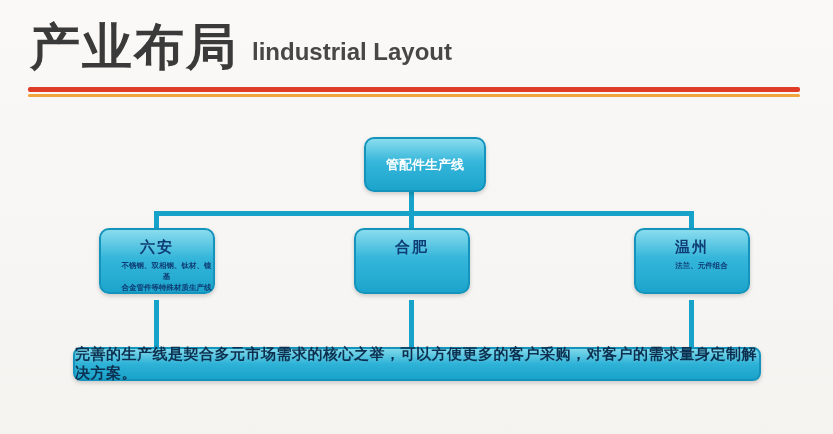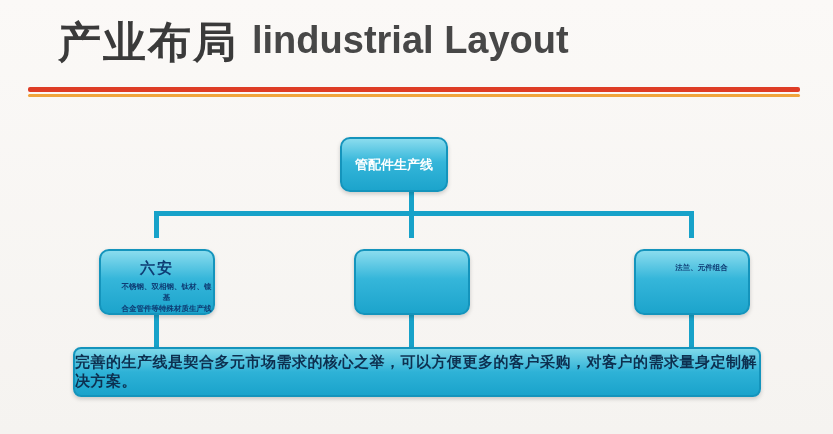--- a/index.html
+++ b/index.html
@@ -18,29 +18,28 @@
     height: 434px;
     background: linear-gradient(180deg, #fbf9f7 0%, #f5f3f0 100%);
   }
   .title-row {
     position: absolute;
     left: 30px;
     top: 14px;
     white-space: nowrap;
   }
   .title-cn {
-    font-size: 43px;
+    font-size: 50px;
     font-weight: bold;
     color: #3a3a3a;
     letter-spacing: 2px;
     vertical-align: baseline;
-    margin-left: 28px;
   }
   .title-en {
-    font-size: 38px;
+    font-size: 24px;
     font-weight: bold;
     color: #474747;
     margin-left: 14px;
     vertical-align: 4px;
   }
   .rule {
     position: absolute;
     left: 28px;
     width: 772px;
     border-radius: 2px;
@@ -62,36 +61,36 @@
   .node {
     position: absolute;
     border-radius: 10px;
     background: linear-gradient(180deg, #8adcee 0%, #35b6da 45%, #1ca4cc 100%);
     border: 2px solid #1494bc;
     box-shadow: 0 2px 4px rgba(0,0,0,0.18);
     box-sizing: border-box;
     text-align: center;
   }
   .node-root {
-    left: 340px;
+    left: 364px;
     top: 137px;
-    width: 108px;
+    width: 122px;
     height: 55px;
     display: flex;
     align-items: center;
     justify-content: center;
     text-align: center;
   }
   .node-root .node-title {
     color: #ffffff;
     font-size: 13px;
     font-weight: bold;
   }
   .node-child {
-    top: 249px;
+    top: 228px;
     width: 116px;
     height: 66px;
     padding-top: 8px;
   }
   .node-child .node-title {
     display: block;
     color: #0e3c74;
     font-size: 15px;
     font-weight: bold;
     letter-spacing: 2px;
@@ -104,21 +103,21 @@
     font-weight: bold;
     line-height: 1.45;
     white-space: pre-line;
     margin-left: 19px;
   }
   .banner {
     position: absolute;
     left: 73px;
     top: 347px;
     width: 688px;
-    height: 50px;
+    height: 34px;
     border-radius: 8px;
     background: linear-gradient(180deg, #7fd8ea 0%, #2eb2d7 50%, #1aa3cb 100%);
     border: 2px solid #1494bc;
     box-sizing: border-box;
     display: flex;
     align-items: center;
     justify-content: center;
     box-shadow: 0 2px 4px rgba(0,0,0,0.18);
   }
   .banner-text {
@@ -151,22 +150,24 @@
   <div class="node node-root">
     <span class="node-title">管配件生产线</span>
   </div>
 
   <div class="node node-child" style="left:99px;">
     <span class="node-title">六安</span>
     <span class="node-sub">不锈钢、双相钢、钛材、镍基
 合金管件等特殊材质生产线</span>
   </div>
   <div class="node node-child" style="left:354px;">
+    <span class="node-title">合肥</span>
   </div>
   <div class="node node-child" style="left:634px;">
+    <span class="node-title">温州</span>
     <span class="node-sub">法兰、元件组合</span>
   </div>
 
   <div class="banner">
     <span class="banner-text">完善的生产线是契合多元市场需求的核心之举，可以方便更多的客户采购，对客户的需求量身定制解决方案。</span>
   </div>
 
 </div>
 
 </body></html>

